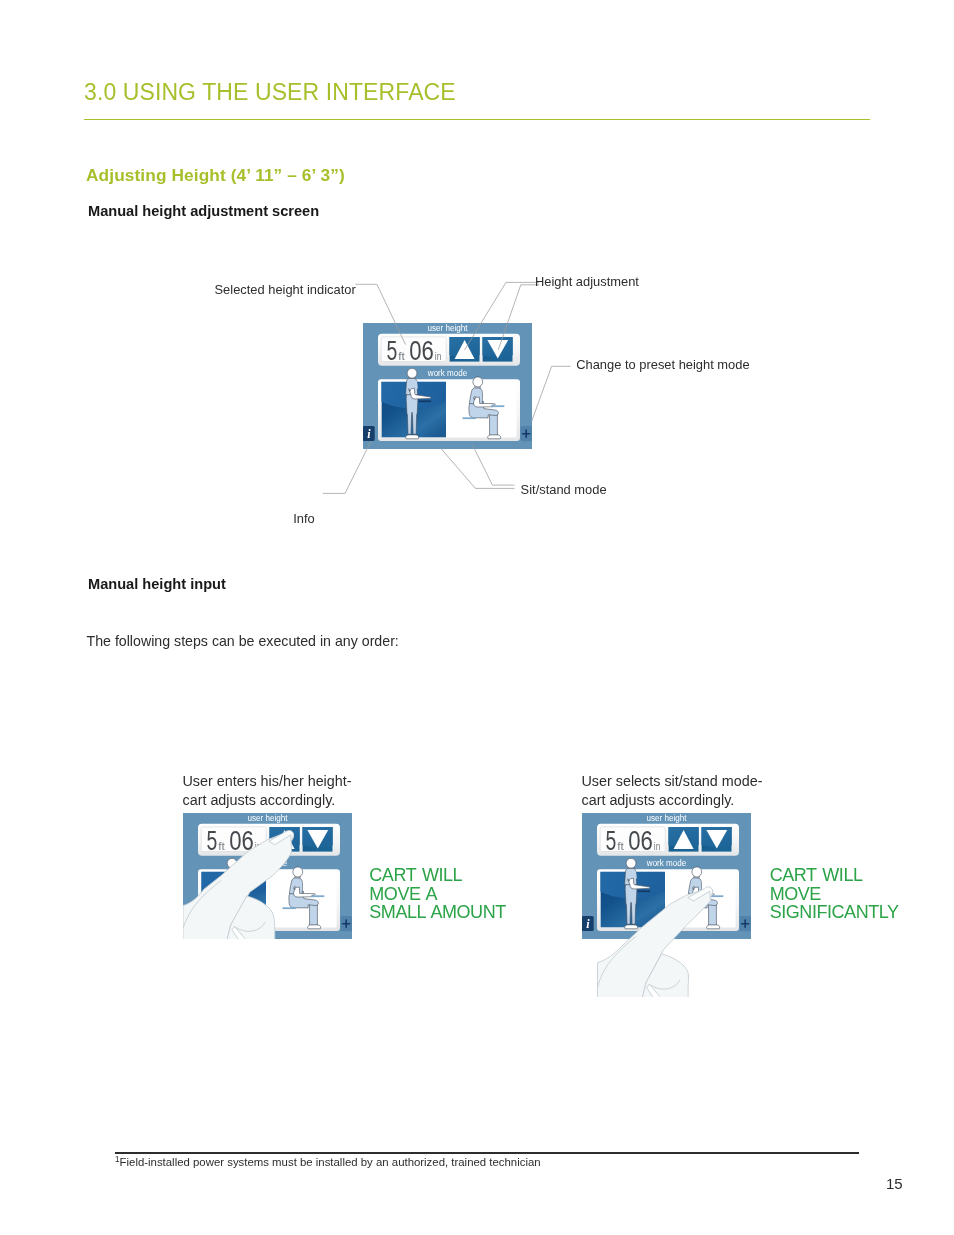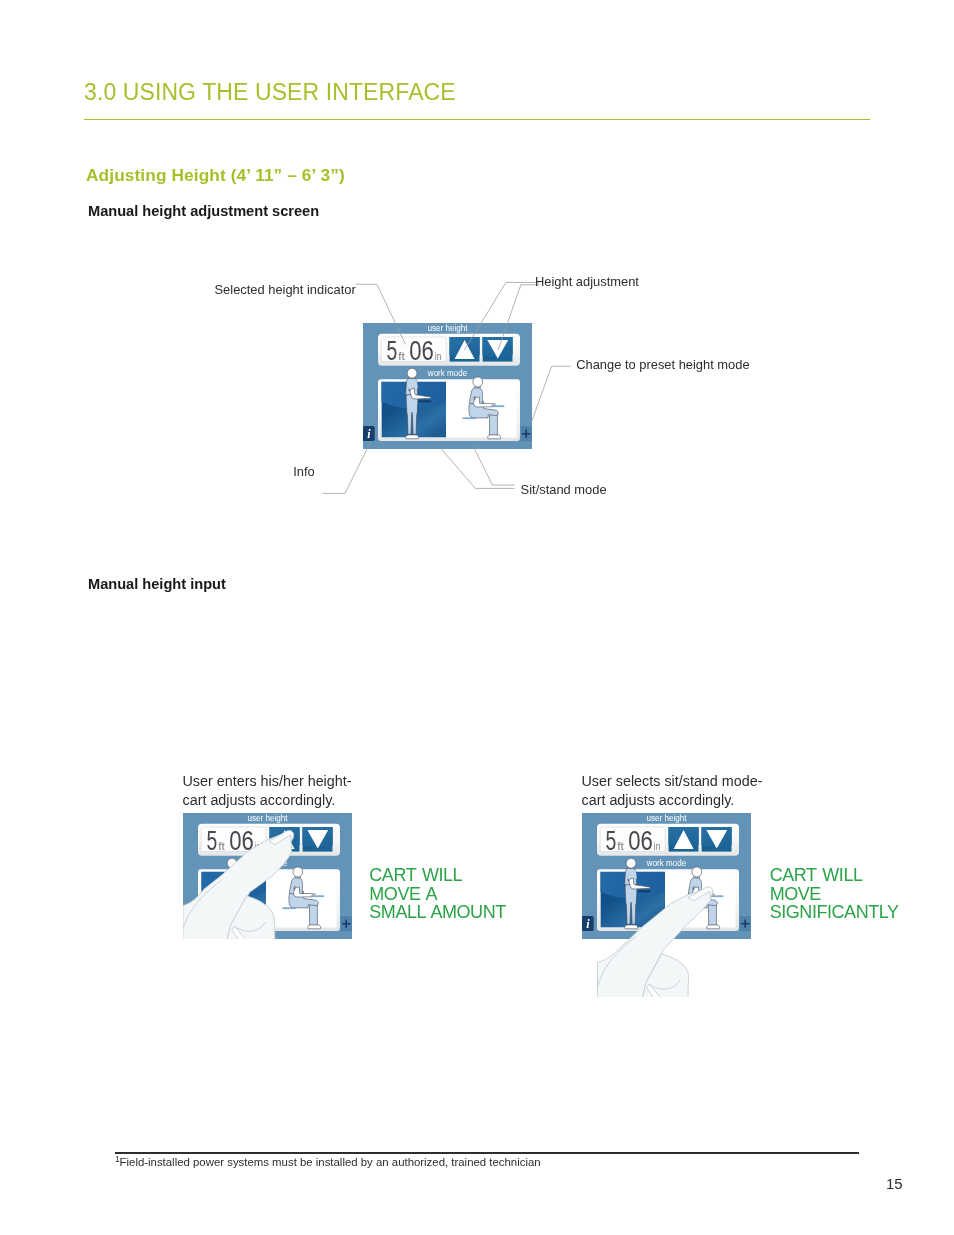--- a/index.html
+++ b/index.html
@@ -30,20 +30,21 @@
 </style>
 </head>
 <body>
 
 <div class="pg">
   <div id="section-title">3.0 USING THE USER INTERFACE</div>
   <div id="title-rule"></div>
   <div id="sub-title">Adjusting Height (4’ 11” – 6’ 3”)</div>
   <div id="screen-label">Manual height adjustment screen</div>
   <div id="manual-input-label">Manual height input</div>
+  <div id="steps-text">The following steps can be executed in any order:</div>
   <div id="footnote-rule"></div>
   <div id="footnote"><sup>1</sup><span>Field-installed power systems must be installed by an authorized, trained technician</span></div>
 <div class="device" id="big-device">
 <svg viewBox="0 0 169 126" xmlns="http://www.w3.org/2000/svg">
  <defs>
   <linearGradient id="d1_gBtn" x1="0" y1="0" x2="0.3" y2="1">
     <stop offset="0" stop-color="#14568d"></stop>
     <stop offset="0.45" stop-color="#11517f"></stop>
     <stop offset="1" stop-color="#1b6496"></stop>
   </linearGradient>
@@ -178,21 +179,21 @@
     <path d="M539.3 284.8 H520.8 L498.2 350.0"></path>
     <path d="M570.5 366.3 H551.6 L531.6 421.5"></path>
     <path d="M322.7 493.4 H345.0 L371.0 441.0"></path>
     <path d="M514.5 488.4 H475.4 L440.5 448.0"></path>
     <path d="M514.5 485.1 H492.4 L472.8 445.5"></path>
   </g>
 </svg>
 <div class="callout-txt" id="co-selheight" style="left:214.5px;top:282px;">Selected height indicator</div>
 <div class="callout-txt" id="co-heightadj" style="left:535px;top:273.5px;">Height adjustment</div>
 <div class="callout-txt" id="co-preset" style="left:576.2px;top:357px;">Change to preset height mode</div>
-<div class="callout-txt" id="co-info" style="left:293.2px;top:464px;text-align:center;">Info</div>
+<div class="callout-txt" id="co-info" style="left:293.2px;top:511px;text-align:center;">Info</div>
 <div class="callout-txt" id="co-sitstand" style="left:520.6px;top:482px;">Sit/stand mode</div>
 <div class="step-cap" id="step-cap-1" style="left:182.5px;top:772px;width:200px;"><span>User enters his/her height-</span><br><span>cart adjusts accordingly.</span></div>
 <div class="step-cap" id="step-cap-2" style="left:581.5px;top:772px;width:220px;"><span>User selects sit/stand mode-</span><br><span>cart adjusts accordingly.</span></div>
 <div class="result-txt" id="result-1" style="left:369.3px;top:858px;"><span>CART WILL</span><br><span>MOVE A</span><br><span>SMALL AMOUNT</span></div>
 <div class="result-txt" id="result-2" style="left:769.7px;top:858px;"><span>CART WILL</span><br><span>MOVE</span><br><span>SIGNIFICANTLY</span></div>
 <div class="device" id="small-device-1">
 <svg viewBox="0 0 169 126" xmlns="http://www.w3.org/2000/svg">
  <defs>
   <linearGradient id="d2_gBtn" x1="0" y1="0" x2="0.3" y2="1">
     <stop offset="0" stop-color="#14568d"></stop>

